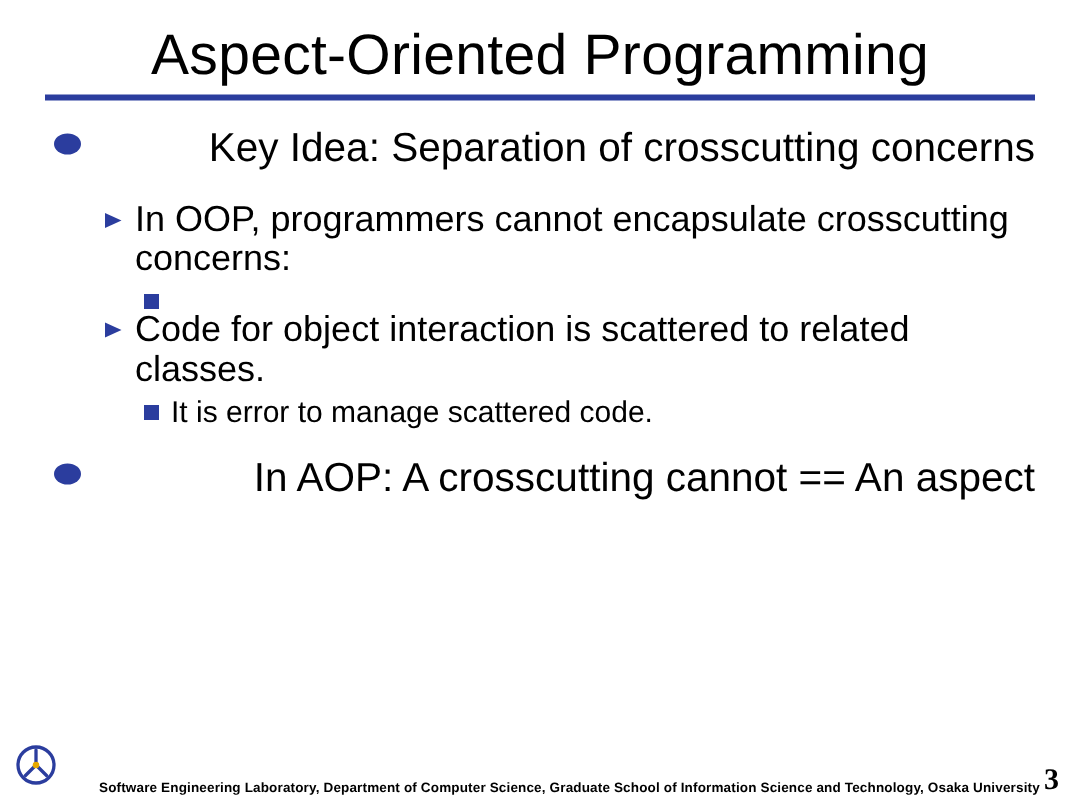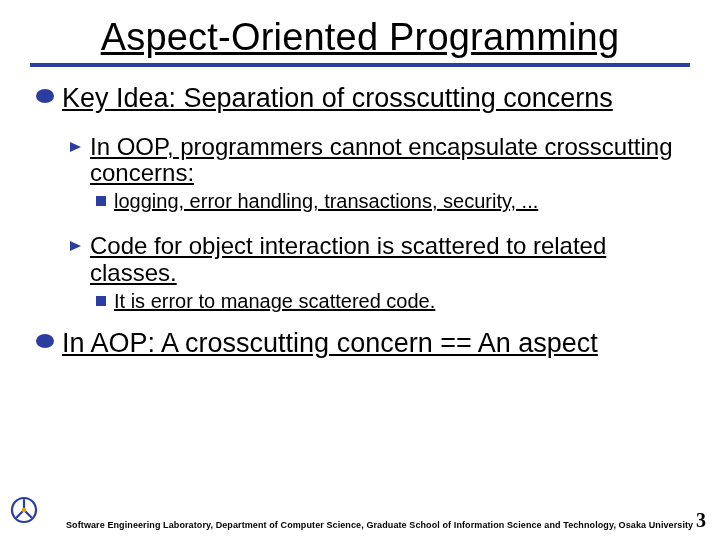--- a/index.html
+++ b/index.html
@@ -8,21 +8,20 @@
     background: #ffffff;
     font-family: Arial, Helvetica, sans-serif;
     color: #000;
     position: relative;
   }
   .slide {
     width: 720px;
     height: 540px;
     padding: 10px 30px 0 30px;
     position: relative;
-    text-decoration: underline;
   }
   .title {
     font-size: 38px;
     font-weight: 400;
     text-align: center;
     padding: 6px 0 4px 0;
     letter-spacing: 0.2px;
   }
   .title-rule {
     height: 4px;
@@ -31,20 +30,21 @@
   }
   .content {
     padding-left: 6px;
   }
   .level1 {
     font-size: 27px;
     line-height: 1.13;
     margin: 16px 0 0 0;
     position: relative;
     padding-left: 26px;
+    text-align: right;
   }
   .level1 .bullet-oval {
     position: absolute;
     left: 0;
     top: 6px;
     width: 18px;
     height: 14px;
     border-radius: 50%;
     background: #2b3d9e;
   }
@@ -129,36 +129,35 @@
       <span>Key Idea: Separation of crosscutting concerns</span>
     </div>
 
     <div class="level2">
       <span class="bullet-tri"></span>
       <span>In OOP, programmers cannot encapsulate crosscutting concerns:</span>
     </div>
 
     <div class="level3">
       <span class="bullet-sq"></span>
-      <span>logging, error handling, transactions, security, ...</span>
     </div>
 
     <div class="level2">
       <span class="bullet-tri"></span>
       <span>Code for object interaction is scattered to related classes.</span>
     </div>
 
     <div class="level3">
       <span class="bullet-sq"></span>
       <span>It is error to manage scattered code.</span>
     </div>
 
     <div class="level1">
       <span class="bullet-oval"></span>
-      <span>In AOP: A crosscutting concern == An aspect</span>
+      <span>In AOP: A crosscutting cannot == An aspect</span>
     </div>
 
 
   </div>
 
   <div class="footer">
     <div class="footer-logo">
       <svg viewBox="0 0 28 28">
         <circle cx="14" cy="14" r="12" fill="none" stroke="#2b3d9e" stroke-width="2.2"></circle>
         <path d="M14 4 L14 14 M14 14 L7 21 M14 14 L21 21" stroke="#2b3d9e" stroke-width="2.2" fill="none" stroke-linecap="round"></path>

